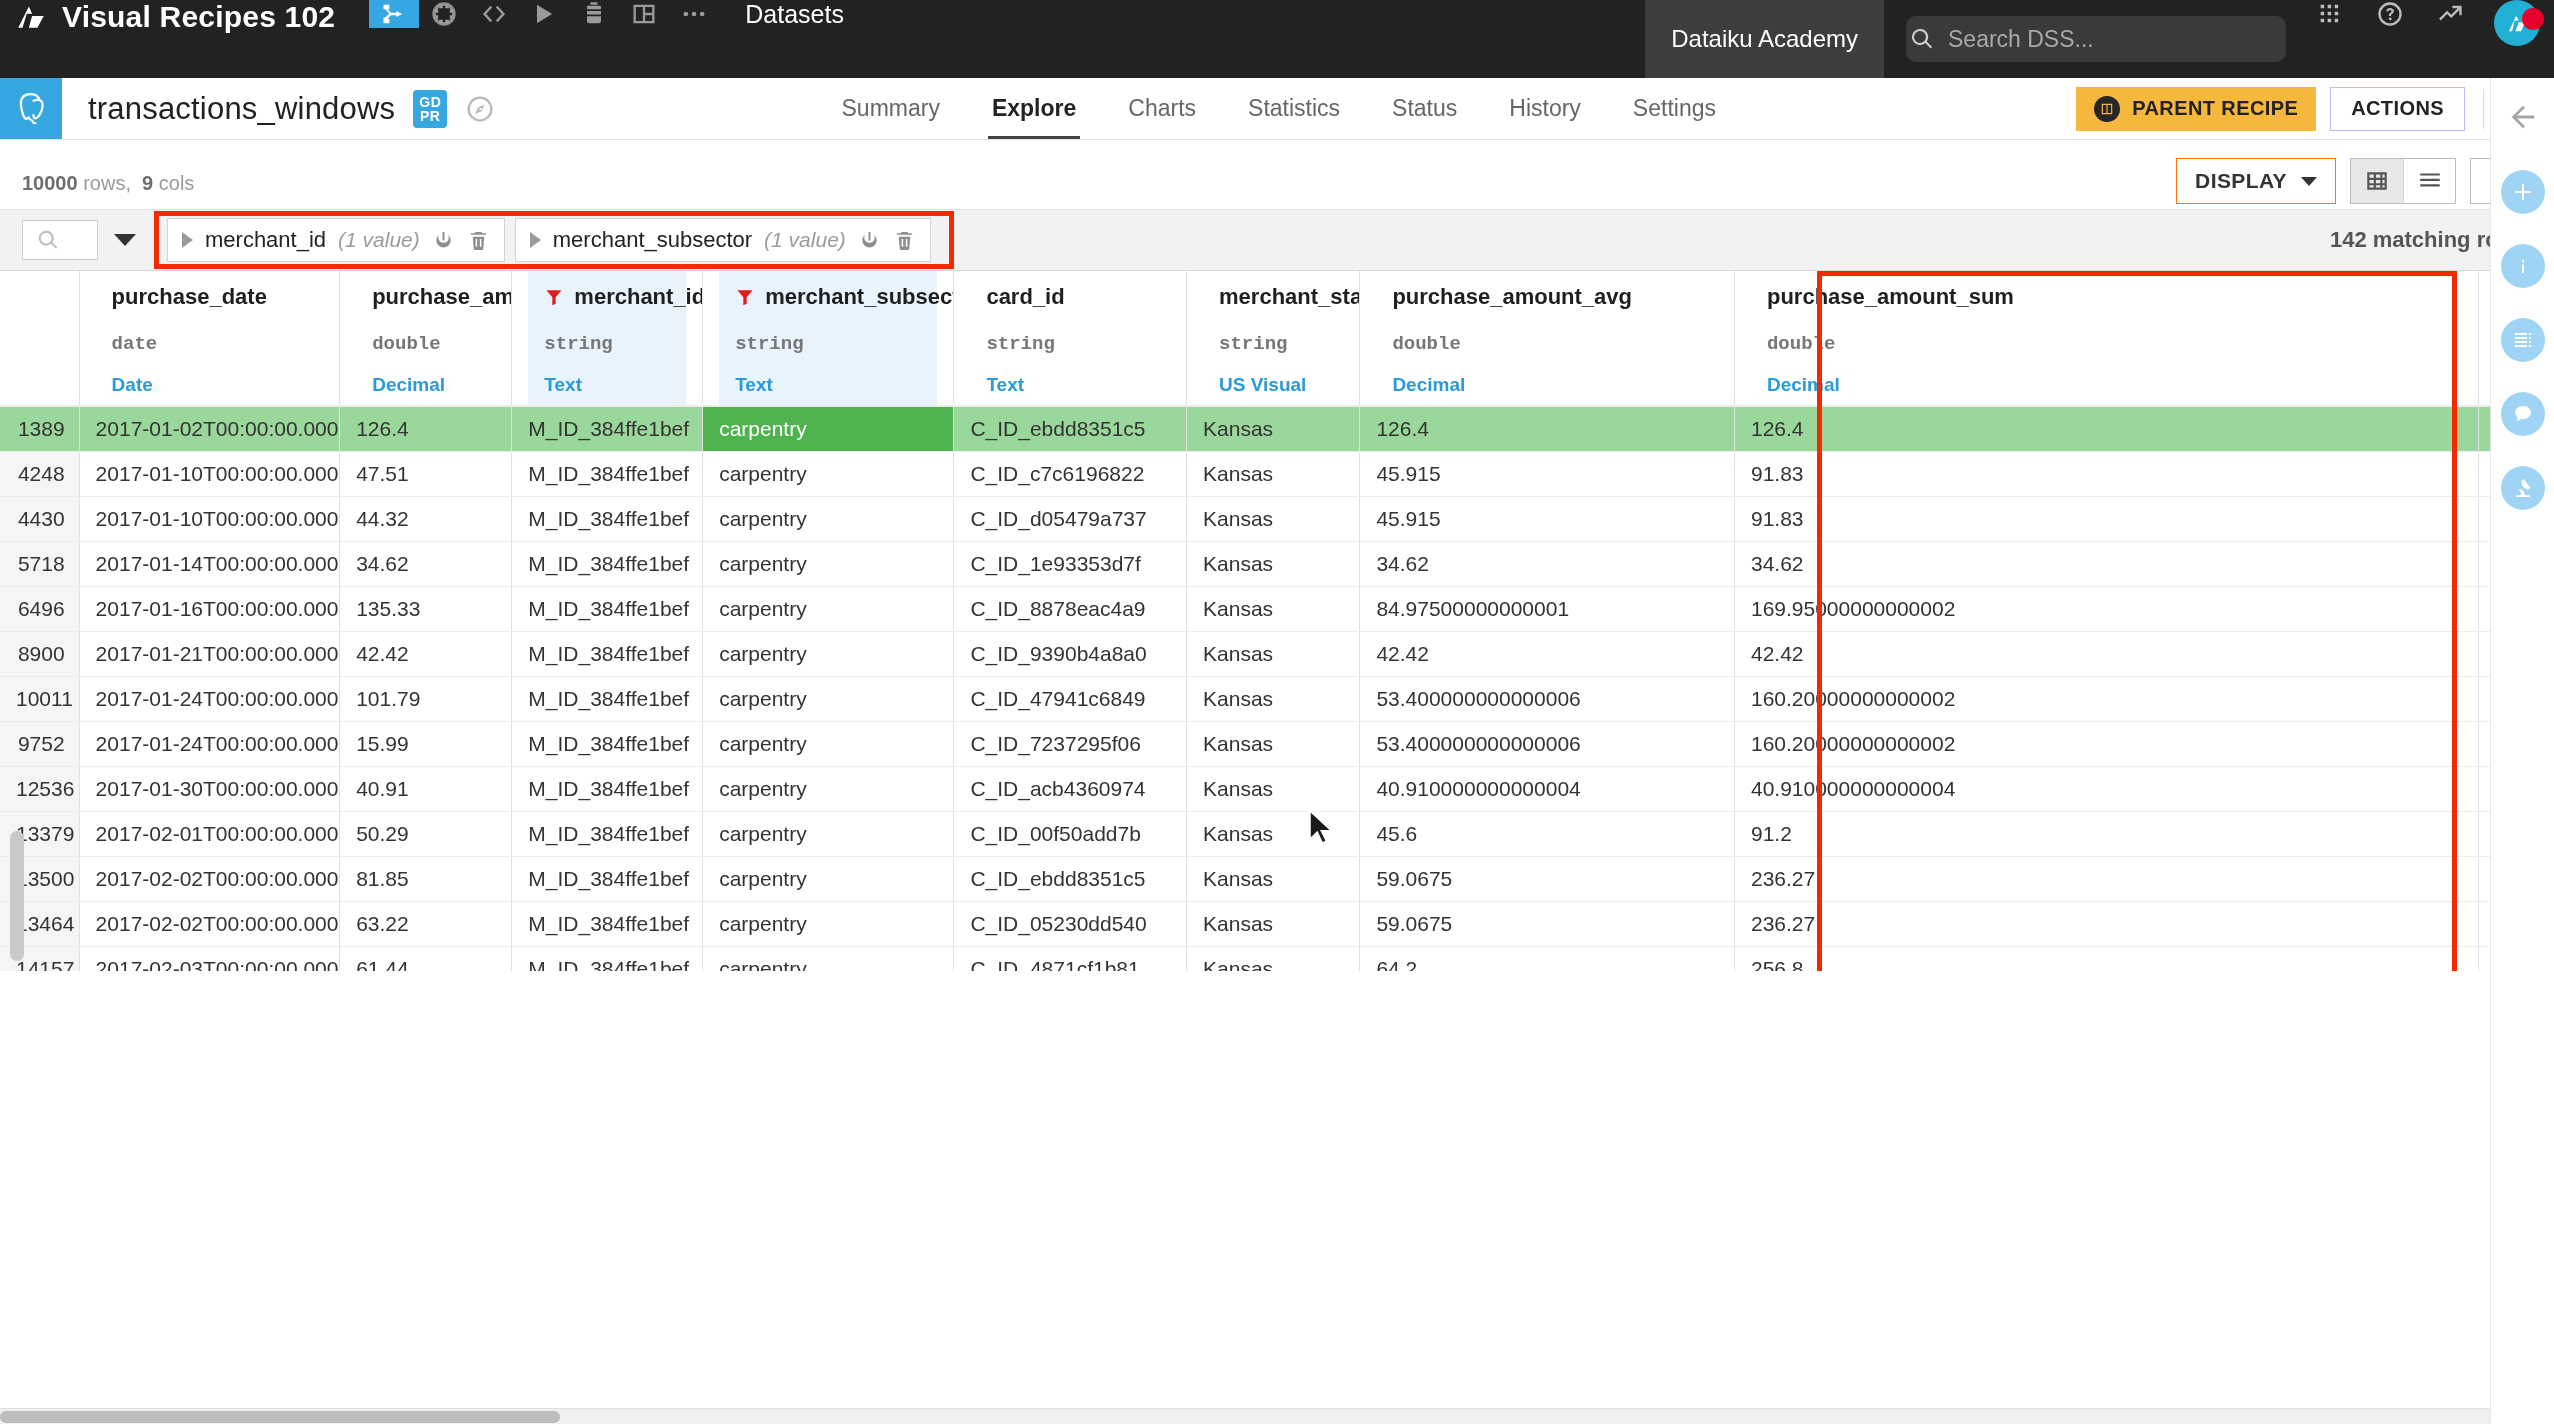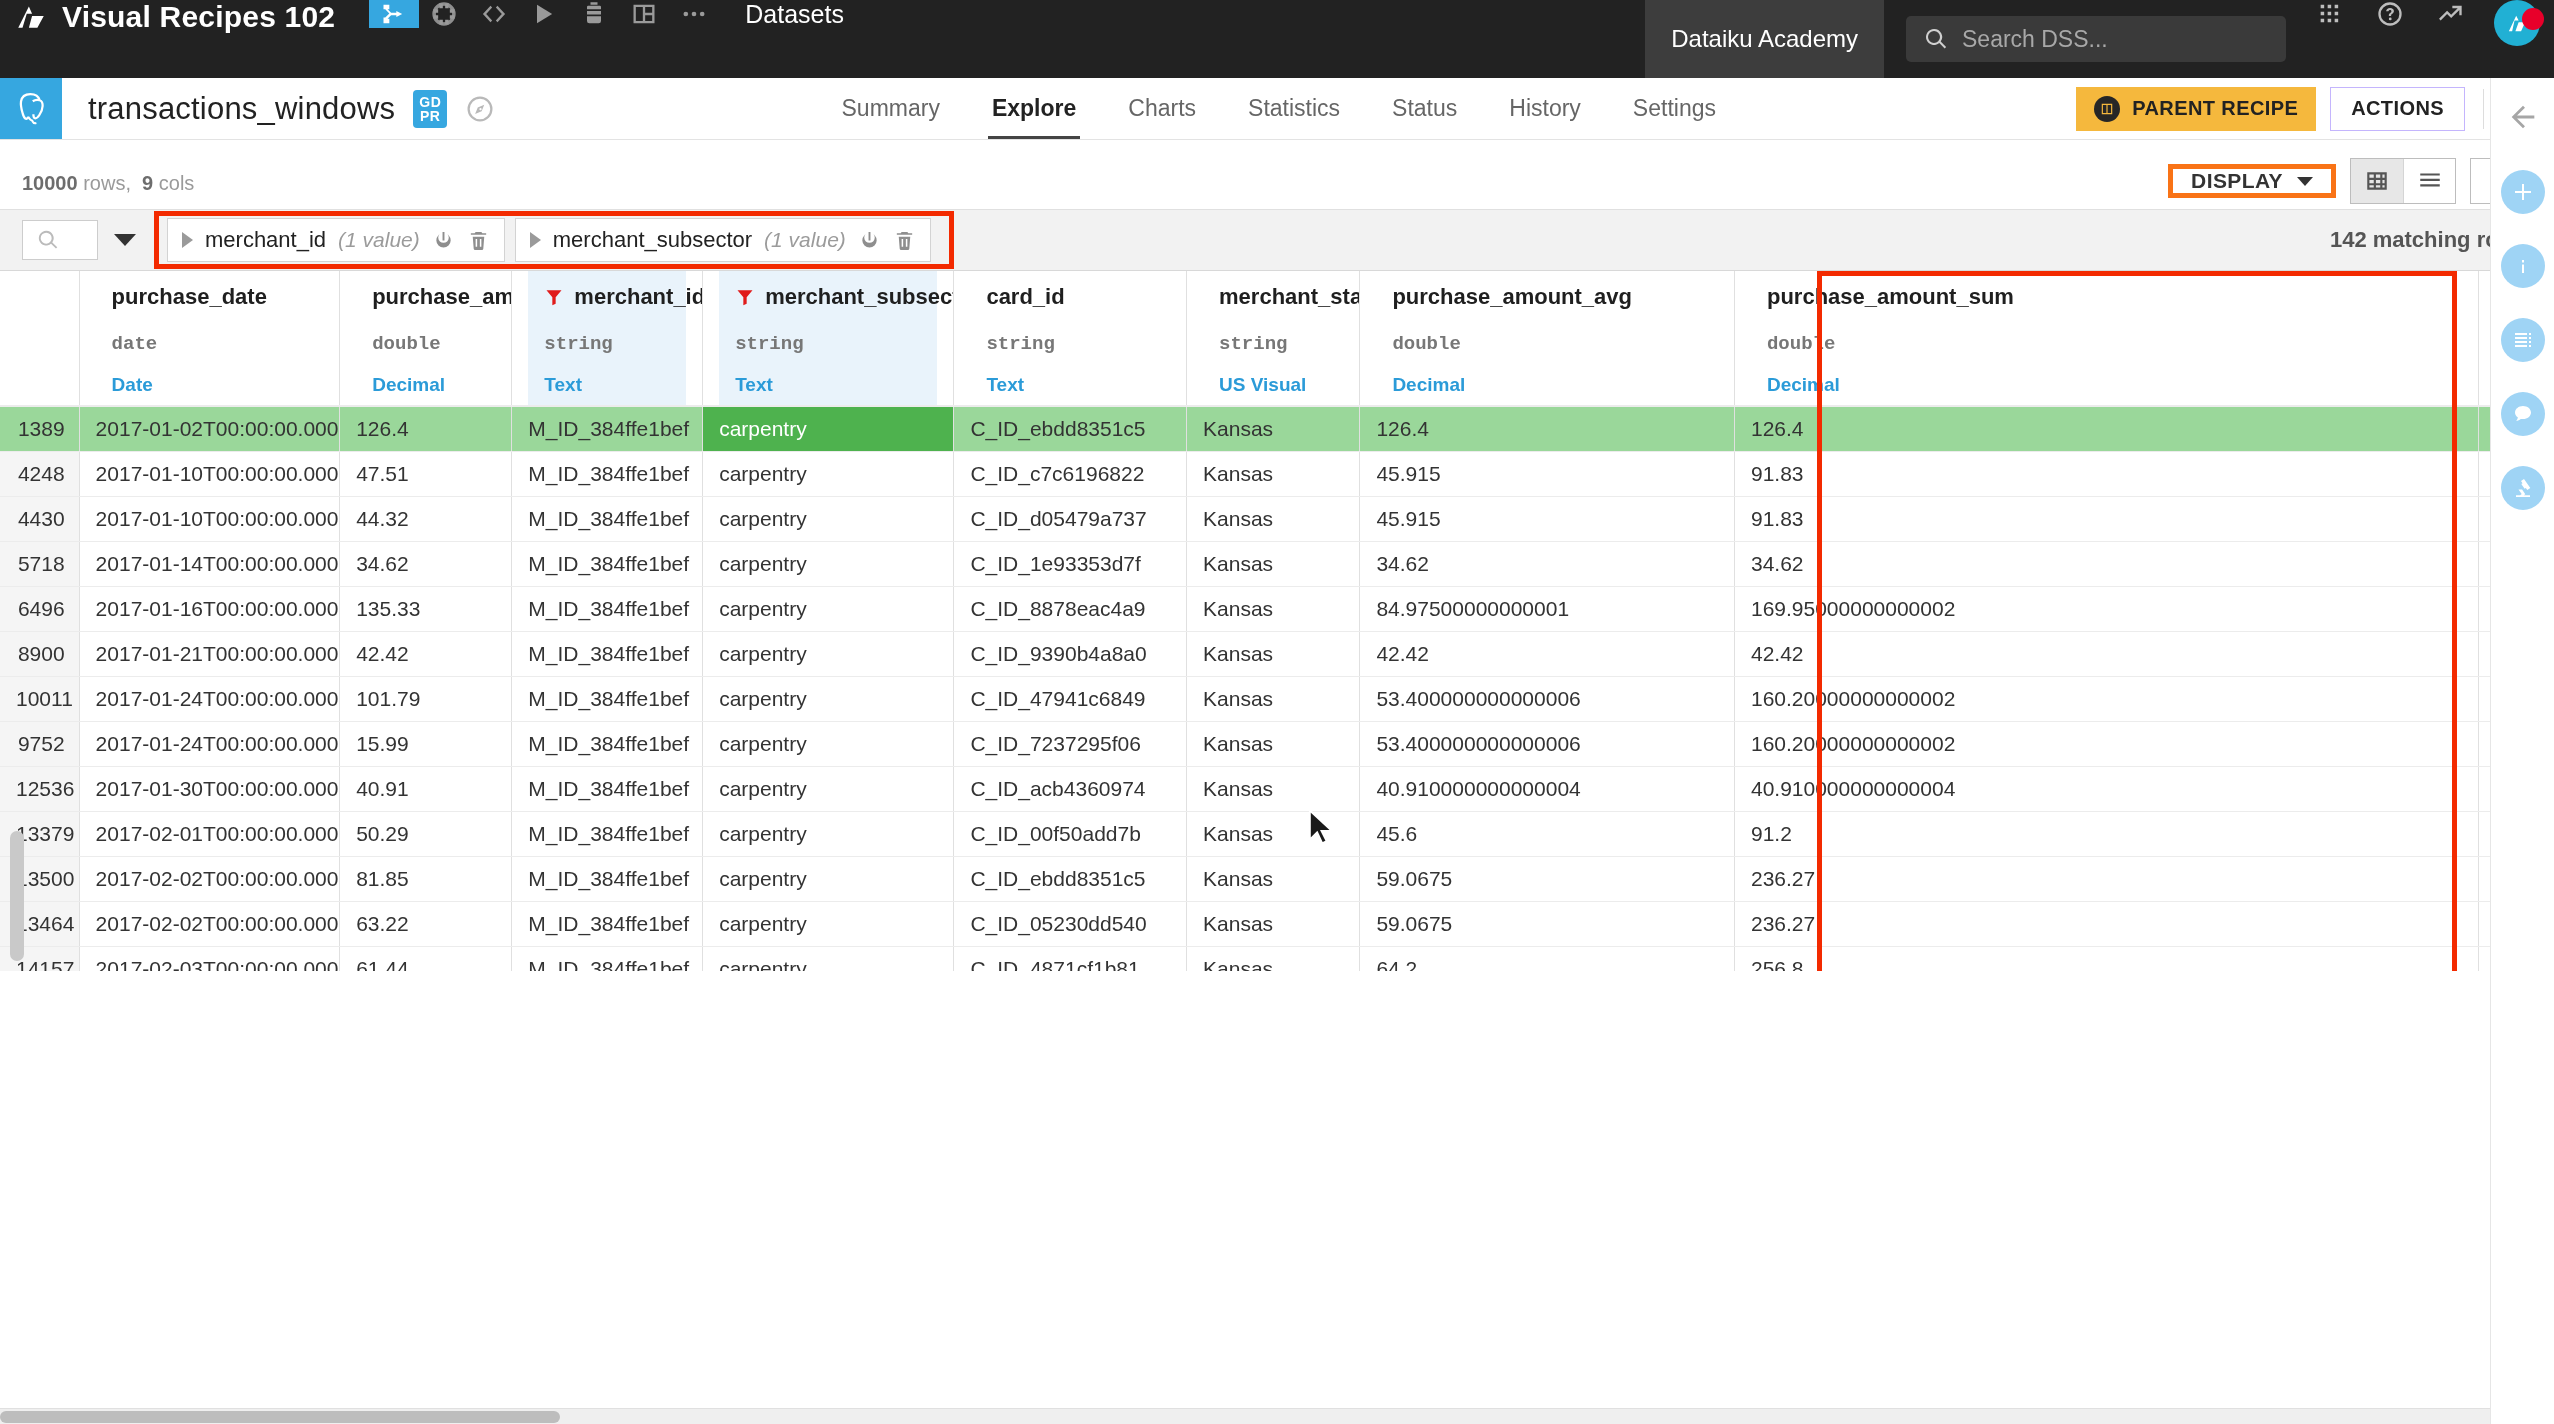--- a/index.html
+++ b/index.html
@@ -30,22 +30,22 @@
   .nav-datasets {
     display: flex; align-items: center; font-size: 25px; color: #ffffff;
     padding: 0 20px 0 26px;
   }
   .nav-spacer { flex: 1; }
   .nav-academy {
     display: flex; align-items: center; background: #3d3d3d; color: #fff;
     font-size: 24px; padding: 0 26px; height: 100%;
   }
   .nav-search {
-    display: flex; align-items: center; background: #3a3a3a; border-radius: 5px;
-    margin: 16px 14px 16px 22px; padding: 0 18px; width: 380px; height: 46px;
+    display: flex; align-items: center; background: #3a3a3a; border-radius: 10px;
+    margin: 16px 14px 16px 22px; padding: 0 4px; width: 380px; height: 46px;
   }
   .nav-search svg { width: 24px; height: 24px; fill: #cfcfcf; margin-right: 14px; }
   .nav-search span { color: #a8a8a8; font-size: 23px; }
   .nav-right-icon {
     width: 60px; display: flex; align-items: center; justify-content: center; color: #bdbdbd;
   }
   .nav-right-icon svg { width: 28px; height: 28px; fill: currentColor; }
   .avatar-wrap { width: 74px; display:flex; align-items:center; justify-content:center; position: relative; }
   .avatar {
     width: 46px; height: 46px; border-radius: 50%;
@@ -110,21 +110,21 @@
   
   .sample-bar { padding: 22px 0 14px 22px; position: relative; }
   .sample-row1 { display: flex; align-items: baseline; gap: 22px; }
   .sample-title { font-size: 28px; color: #222; }
   .sample-link { font-size: 22px; color: #1a8fd1; }
   .sample-row2 { margin-top: 10px; font-size: 20px; color: #9a9a9a; }
   .sample-row2 b { color: #6d6d6d; font-weight: 700; }
 
   .display-controls { position: absolute; right: 22px; top: 18px; display: flex; align-items: center; gap: 14px; }
   .btn-display {
-    border: 5px solid #f97316; background: #fff; height: 32px; display: flex; align-items: center;
+    border: 1px solid #f97316; background: #fff; height: 46px; display: flex; align-items: center;
     gap: 14px; padding: 12px 18px; font-size: 21px; font-weight: 600; color: #333; letter-spacing: .4px;
   }
   .caret-down { width: 0; height: 0; border-left: 8px solid transparent; border-right: 8px solid transparent; border-top: 9px solid #333; }
   .view-group { display: flex; border: 1px solid #bdbdbd; height: 46px; }
   .view-btn { width: 52px; display: flex; align-items: center; justify-content: center; background: #fff; color: #555; }
   .view-btn.sel { background: #e7e7e7; }
   .view-btn + .view-btn { border-left: 1px solid #d5d5d5; }
   .view-btn svg { width: 26px; height: 26px; fill: currentColor; }
   .view-single { border: 1px solid #bdbdbd; height: 46px; width: 62px; display: flex; align-items:center; justify-content:center; color:#555; }
   .view-single svg { width: 26px; height: 26px; fill: currentColor; }

